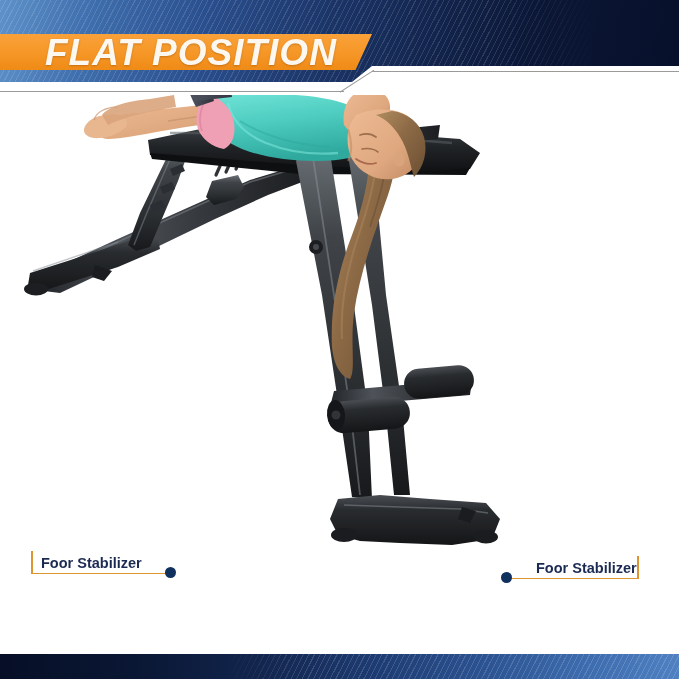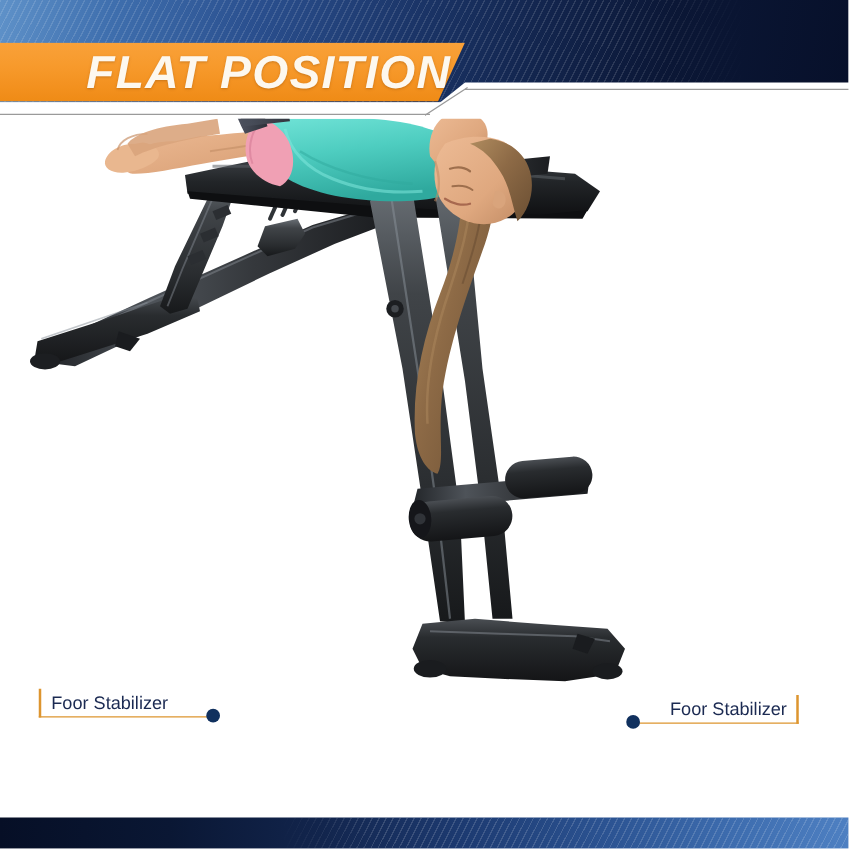--- a/index.html
+++ b/index.html
@@ -24,24 +24,24 @@
     background:repeating-linear-gradient(117deg,
       rgba(255,255,255,.13) 0px,rgba(255,255,255,.13) 1px,
       rgba(255,255,255,0) 1px,rgba(255,255,255,0) 5px);
     clip-path:polygon(0 0,679px 0,679px 66px,372px 66px,352px 82px,0 82px);
     -webkit-mask-image:linear-gradient(90deg,rgba(0,0,0,1) 0%,rgba(0,0,0,1) 72%,rgba(0,0,0,0) 88%);
     mask-image:linear-gradient(90deg,rgba(0,0,0,1) 0%,rgba(0,0,0,1) 72%,rgba(0,0,0,0) 88%);
   }
 
   
   #title-banner{
-    position:absolute;left:0;top:34px;width:372px;height:47px;
+    position:absolute;left:0;top:34px;width:372px;height:36px;
     background:linear-gradient(180deg,#f9a139 0%,#f79a2c 40%,#f3911f 75%,#ef8b16 100%);
     clip-path:polygon(0 0,357px 0,372px 0,350px 48px,0 48px);
-    display:flex;align-items:center;padding-left:24px;
+    display:flex;align-items:center;
   }
   #title-text{
     margin-left:45px;
     font-size:37px;font-weight:bold;font-style:italic;
     color:#fdf8ef;letter-spacing:1px;line-height:1;
     white-space:nowrap;
     text-shadow:0 1px 2px rgba(120,60,0,.35);
   }
 
   
@@ -73,21 +73,21 @@
     background:repeating-linear-gradient(117deg,
       rgba(255,255,255,.15) 0px,rgba(255,255,255,.15) 1px,
       rgba(255,255,255,0) 1px,rgba(255,255,255,0) 5px);
     -webkit-mask-image:linear-gradient(90deg,rgba(0,0,0,0) 0%,rgba(0,0,0,0) 33%,rgba(0,0,0,1) 45%);
     mask-image:linear-gradient(90deg,rgba(0,0,0,0) 0%,rgba(0,0,0,0) 33%,rgba(0,0,0,1) 45%);
   }
 
   
   .callout-label{
     position:absolute;
-    font-size:14.5px;color:#1b2a52;font-weight:normal;
+    font-size:14.5px;color:#1b2a52;font-weight:bold;
     white-space:nowrap;line-height:1;
   }
   .bracket-h{position:absolute;height:1.6px;background:#dd952f;}
   .bracket-v{position:absolute;width:1.6px;background:#dd952f;}
   .callout-dot{
     position:absolute;width:11px;height:11px;border-radius:50%;
     background:#10305e;
   }
 
   

